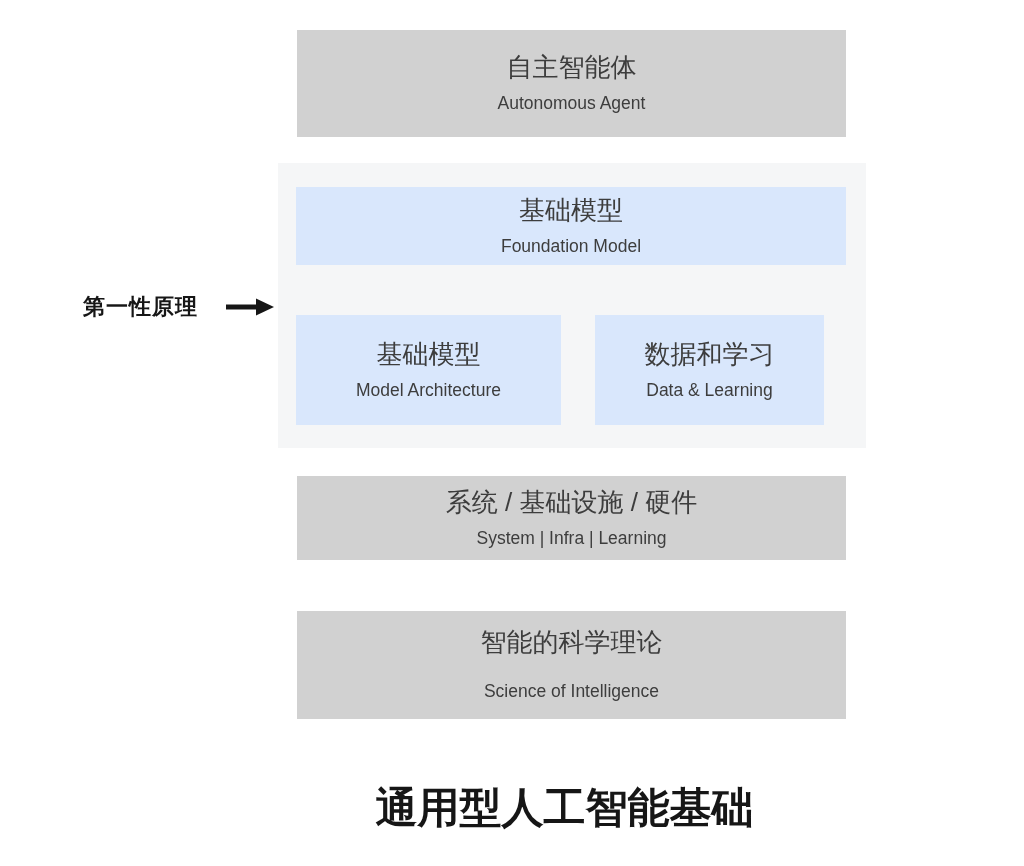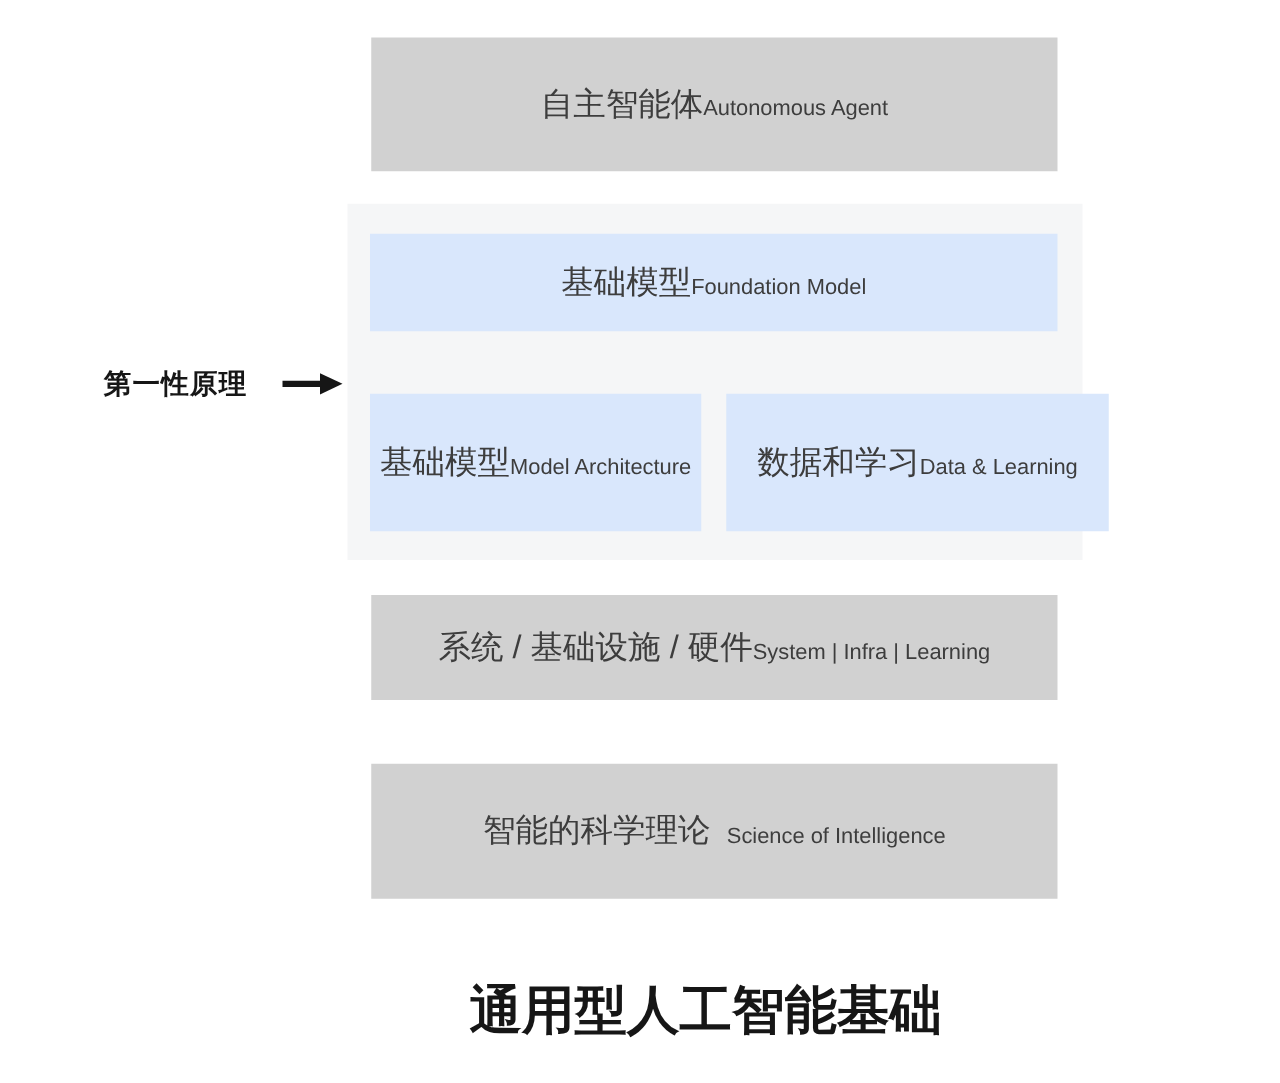--- a/index.html
+++ b/index.html
@@ -10,35 +10,35 @@
     --text-black:#161616;
     --page-bg:#ffffff;
   }
   html,body{margin:0;padding:0;background:var(--page-bg);}
   .diagram{
     position:relative;width:1024px;height:866px;overflow:hidden;
     background:var(--page-bg);
     font-family:"Liberation Sans","DejaVu Sans",sans-serif;
   }
   .box{
-    position:absolute;display:flex;
+    position:absolute;display:flex;flex-direction:column;
     align-items:center;justify-content:center;text-align:center;
   }
   .gray{background:var(--gray-box);}
   .blue{background:var(--blue-box);}
   .zh{font-size:26px;line-height:1.3;color:var(--text-dark);}
   .en{font-size:17.5px;line-height:1.4;color:var(--text-dark);margin-top:6px;}
   #agent{left:297px;top:30px;width:549px;height:107px;}
   .fp-container{
     position:absolute;left:278px;top:163px;width:588px;height:285px;
     background:var(--container-bg);
   }
   #foundation{left:18px;top:24px;width:550px;height:78px;}
   #arch{left:18px;top:152px;width:265px;height:110px;}
-  #data{left:303px;top:152px;width:306px;height:110px;}
+  #data{left:317px;top:152px;width:229px;height:110px;}
   #system{left:297px;top:476px;width:549px;height:84px;}
   #science{left:297px;top:611px;width:549px;height:108px;gap:13px;}
   .side-label{
     position:absolute;left:83px;top:307px;transform:translateY(-50%);
     display:flex;align-items:center;gap:27px;
   }
   .side-label .label-text{
     font-size:22px;font-weight:bold;color:var(--text-black);letter-spacing:1px;
     white-space:nowrap;
   }

